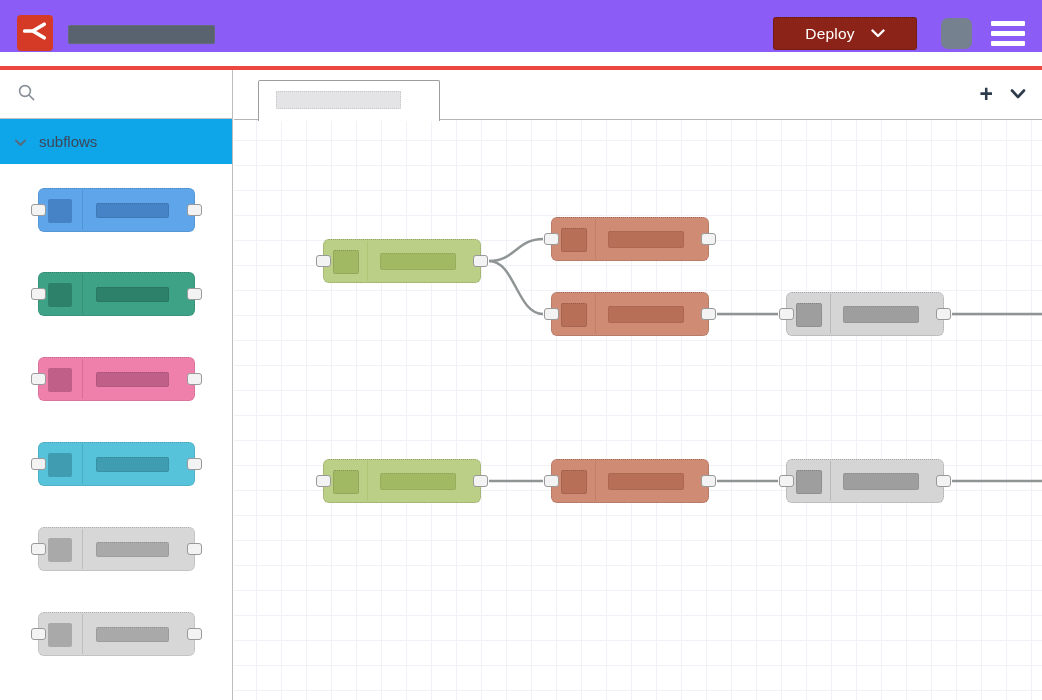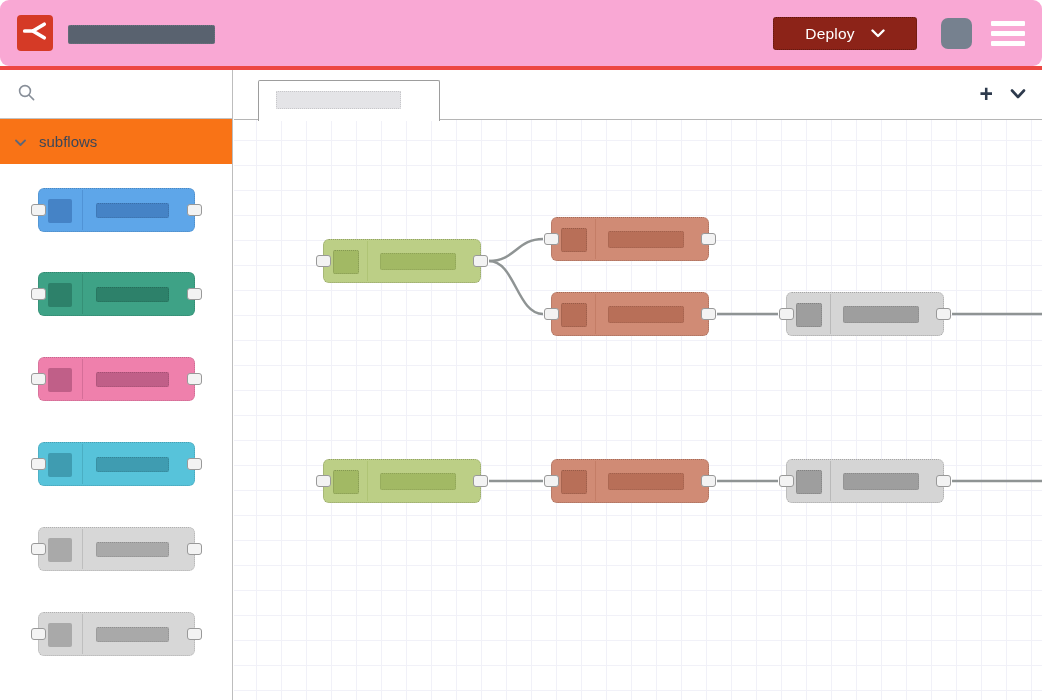--- a/index.html
+++ b/index.html
@@ -1,33 +1,33 @@
 <!DOCTYPE html>
 <html><head>
 <meta charset="utf-8">
 <style>
   * { box-sizing: border-box; }
   html,body { margin:0; padding:0; }
   body { font-family:"Liberation Sans", sans-serif; background:#fff; }
   .app { position:relative; width:1042px; height:700px; overflow:hidden; background:#fff; }
 
   
-  .header { position:absolute; top:0; left:0; width:100%; height:66px; background:#f9a8d4;border-radius:9px; }
+  .header { position:absolute; top:0; left:0; width:100%; height:52px; background:#8b5cf6; }
   .accent-line { position:absolute; top:66px; left:0; width:100%; height:4px; background:#ed4742; }
   .logo { position:absolute; left:17px; top:15px; width:36px; height:36px; background:#d53a26; border-radius:4px; display:flex; align-items:center; justify-content:center; }
   .title-ph { position:absolute; left:68px; top:25px; width:147px; height:19px; background:#59626f; border-radius:2px; border:1px dotted rgba(255,255,255,0.12); }
   .deploy-btn { position:absolute; left:773px; top:17px; width:144px; height:33px; background:#8c2318; border:1px dotted rgba(0,0,0,0.35); border-radius:3px; color:#fff; display:flex; align-items:center; justify-content:center; gap:16px; font-size:15.5px; letter-spacing:0.2px; cursor:pointer; }
   .avatar { position:absolute; left:941px; top:18px; width:31px; height:31px; background:#76818f; border-radius:7px; cursor:pointer; }
   .menu-btn { position:absolute; left:991px; top:21px; width:34px; height:25px; display:flex; flex-direction:column; justify-content:space-between; cursor:pointer; }
   .menu-btn .bar { height:5px; background:#ffffff; border-radius:1px; }
 
   
   .sidebar { position:absolute; top:70px; left:0; width:233px; height:630px; background:#fff; border-right:1px solid #bdbdbd; }
   .search-row { position:absolute; top:0; left:0; width:100%; height:49px; border-bottom:1px solid #c2c2c2; display:flex; align-items:center; padding-left:17px; cursor:text; }
-  .category-row { position:absolute; top:49px; left:0; width:100%; height:45px; background:#f97316; display:flex; align-items:center; gap:13px; padding-left:15px; cursor:pointer; }
+  .category-row { position:absolute; top:49px; left:0; width:100%; height:45px; background:#0ea5e9; display:flex; align-items:center; gap:13px; padding-left:15px; cursor:pointer; }
   .category-label { color:#3d4758; font-size:15px; font-weight:500; }
   .palette-list { position:absolute; top:0; left:0; width:100%; height:100%; }
   .pnode { position:absolute; left:38px; width:157px; height:44px; border-radius:6px; border:1px dotted rgba(0,0,0,0.18); cursor:grab; }
   .pnode .icon-sq { position:absolute; left:9px; top:10px; width:24px; height:24px; border-radius:2px; }
   .pnode .sep { position:absolute; left:43px; top:1px; bottom:1px; width:1px; opacity:0.55; }
   .pnode .text-bar { position:absolute; left:57px; top:14px; width:73px; height:15px; border-radius:2px; border:1px dotted rgba(0,0,0,0.15); }
   .port { position:absolute; width:15px; height:12px; background:#f3f3f3; border:1px solid #999; border-radius:3px; top:50%; margin-top:-6px; }
   .port.in { left:-8px; } .port.out { right:-8px; }
 
   

